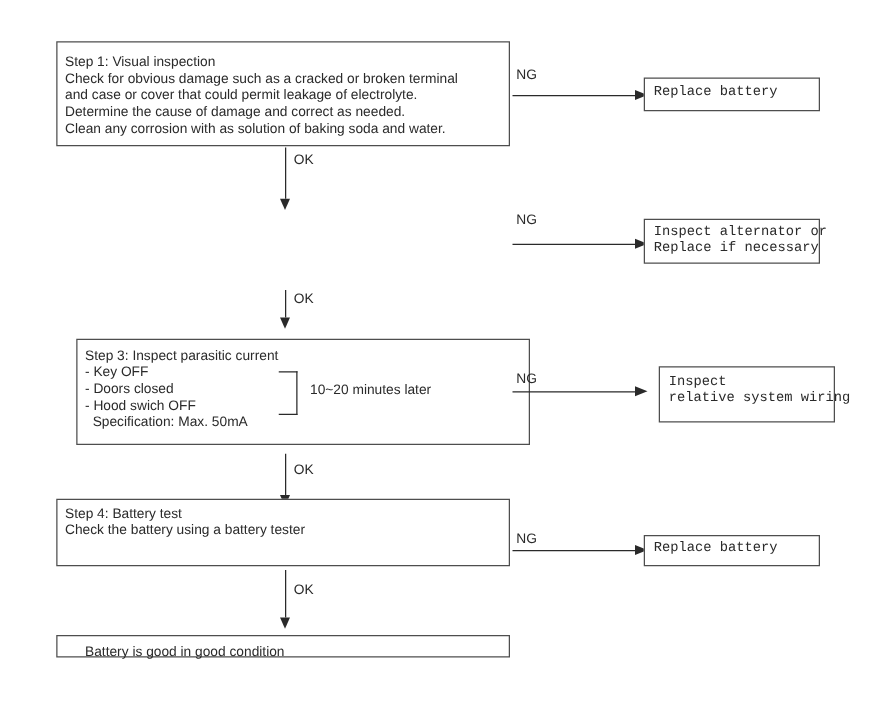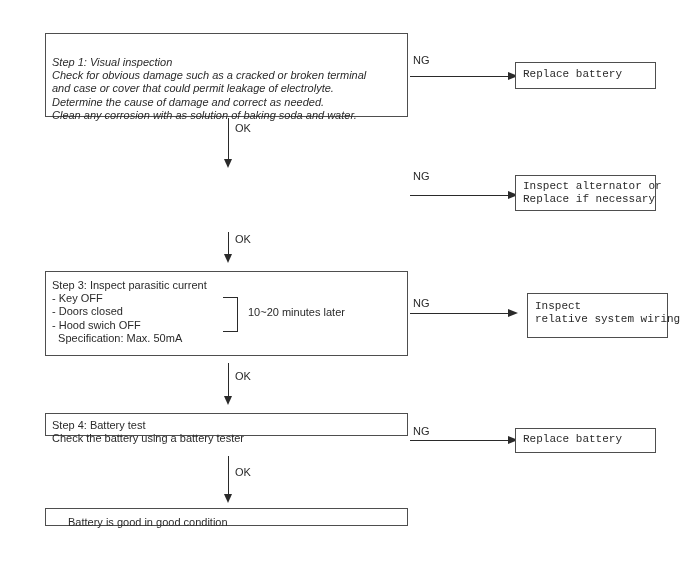--- a/index.html
+++ b/index.html
@@ -36,21 +36,21 @@
     border-top:1px solid var(--line);
     border-right:1px solid var(--line);
     border-bottom:1px solid var(--line);
   }
 </style>
 </head>
 <body>
 
 <div class="canvas">
 
-  <div class="box lbox" style="top:33px;height:84px;padding:22px 6px 0 6px;font-style:italic;">
+  <div class="box lbox" style="top:33px;height:84px;padding:10px 6px 0 6px;">
     <div class="box-text">Step 1: Visual inspection
 Check for obvious damage such as a cracked or broken terminal
 and case or cover that could permit leakage of electrolyte.
 Determine the cause of damage and correct as needed.
 Clean any corrosion with as solution of baking soda and water.</div>
   </div>
   <div class="lab" style="left:413px;top:54px;">NG</div>
   <div class="hline" style="left:410px;top:76px;width:98px;"></div>
   <div class="arr-right" style="left:508px;top:72px;"></div>
   <div class="box rbox" style="top:62px;height:27px;padding:5px 0 0 7px;">
@@ -66,42 +66,42 @@
   <div class="arr-right" style="left:508px;top:191px;"></div>
   <div class="box rbox" style="top:175px;height:36px;padding:4px 0 0 7px;">
     <div class="box-text">Inspect alternator or
 Replace if necessary</div>
   </div>
 
   <div class="vline" style="left:228px;top:232px;height:22px;"></div>
   <div class="arr-down" style="left:224px;top:254px;"></div>
   <div class="lab" style="left:235px;top:233px;">OK</div>
 
-  <div class="box lbox" style="top:271px;height:85px;padding:7px 6px 0 6px;">
+  <div class="box lbox" style="top:271px;height:85px;padding:7px 6px 0 6px;margin-left:16px;">
     <div class="box-text">Step 3: Inspect parasitic current
 - Key OFF
 - Doors closed
 - Hood swich OFF
   Specification: Max. 50mA</div>
   </div>
   <div class="bracket" style="left:223px;top:297px;width:15px;height:35px;"></div>
   <div class="lab" style="left:248px;top:306px;text-align:right;">10~20 minutes later</div>
   <div class="lab" style="left:413px;top:297px;">NG</div>
   <div class="hline" style="left:410px;top:313px;width:98px;"></div>
   <div class="arr-right" style="left:508px;top:309px;"></div>
   <div class="box rbox" style="top:293px;height:45px;padding:6px 0 0 7px;margin-left:12px;">
     <div class="box-text">Inspect
 relative system wiring</div>
   </div>
 
   <div class="vline" style="left:228px;top:363px;height:33px;"></div>
   <div class="arr-down" style="left:224px;top:396px;"></div>
   <div class="lab" style="left:235px;top:370px;">OK</div>
 
-  <div class="box lbox" style="top:413px;height:23px;padding:5px 6px 0 6px;">
+  <div class="box lbox" style="top:399px;height:54px;padding:5px 6px 0 6px;">
     <div class="box-text">Step 4: Battery test
 Check the battery using a battery tester</div>
   </div>
   <div class="lab" style="left:413px;top:425px;">NG</div>
   <div class="hline" style="left:410px;top:440px;width:98px;"></div>
   <div class="arr-right" style="left:508px;top:436px;"></div>
   <div class="box rbox" style="top:428px;height:25px;padding:4px 0 0 7px;">
     <div class="box-text">Replace battery</div>
   </div>
 

